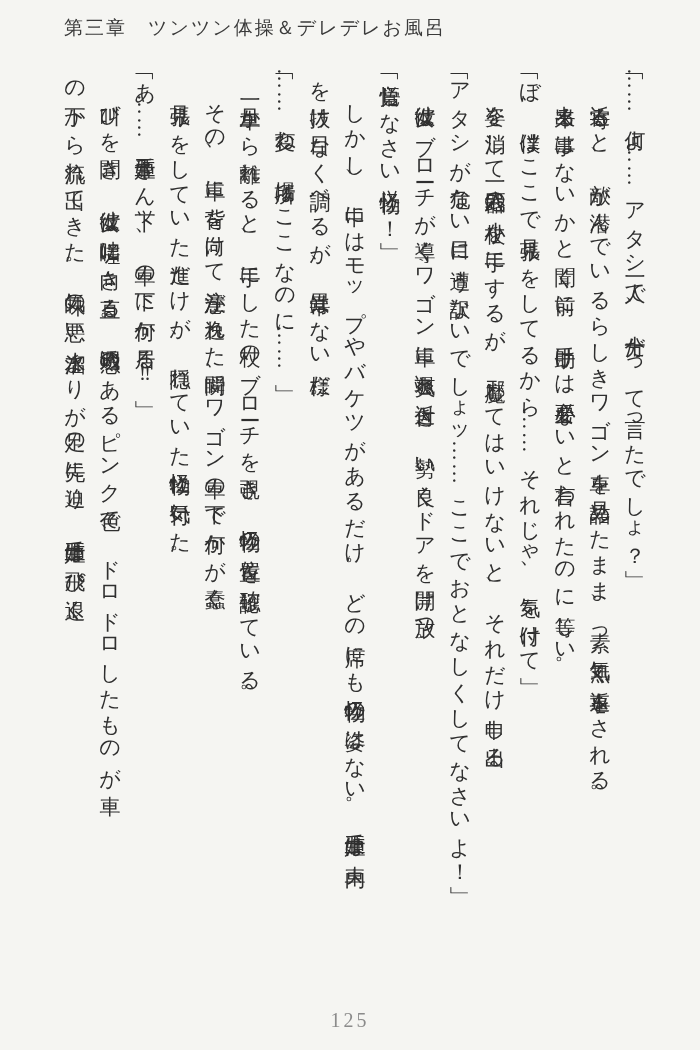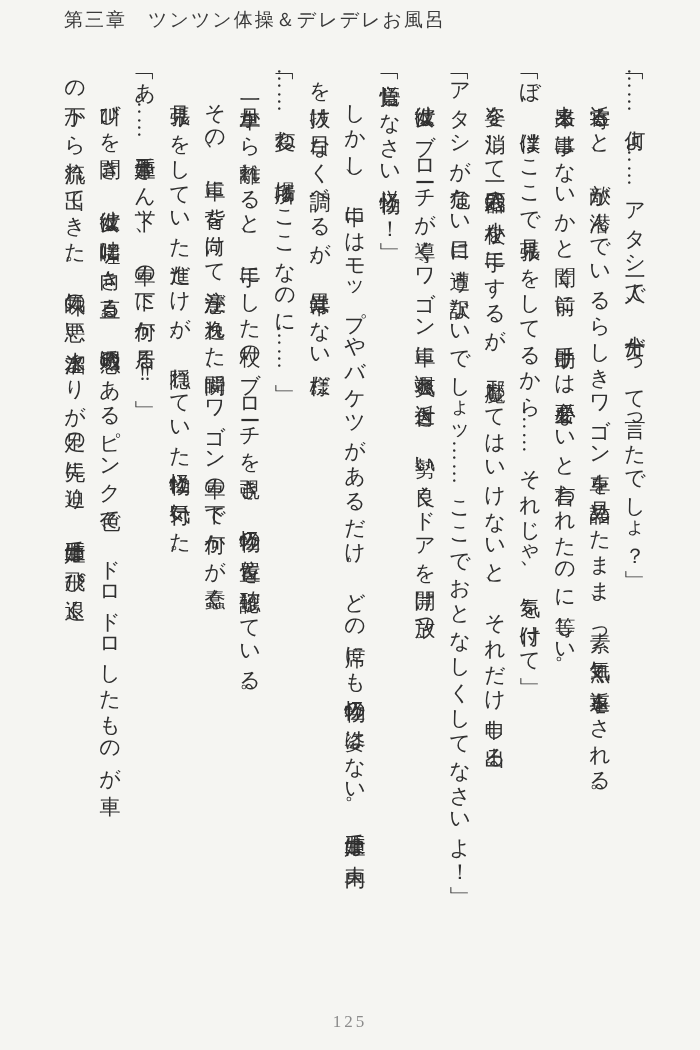--- a/index.html
+++ b/index.html
@@ -9,21 +9,21 @@
   .page {
     position: relative;
     width: 700px;
     height: 1050px;
     background: #f5f5f2;
     overflow: hidden;
     font-family: "Liberation Serif", "DejaVu Serif", serif;
   }
   .chapter-header {
     position: absolute;
-    top: 7px;
+    top: 15px;
     left: 64px;
     font-size: 19px;
     letter-spacing: 2px;
     color: #3a3a3a;
     white-space: nowrap;
   }
   .text-body {
     position: absolute;
     top: 66px;
     right: 48px;
@@ -40,21 +40,21 @@
   }
   .text-body p.para.indent {
     text-indent: 23px;
   }
   .page-number {
     position: absolute;
     bottom: 18px;
     left: 0;
     width: 700px;
     text-align: center;
-    font-size: 17px;
+    font-size: 20px;
     letter-spacing: 3px;
     color: #8b8b8b;
   }
 </style>
 </head>
 <body>
 
 <div class="page">
   <div class="chapter-header">第三章　ツンツン体操＆デレデレお風呂</div>
 

